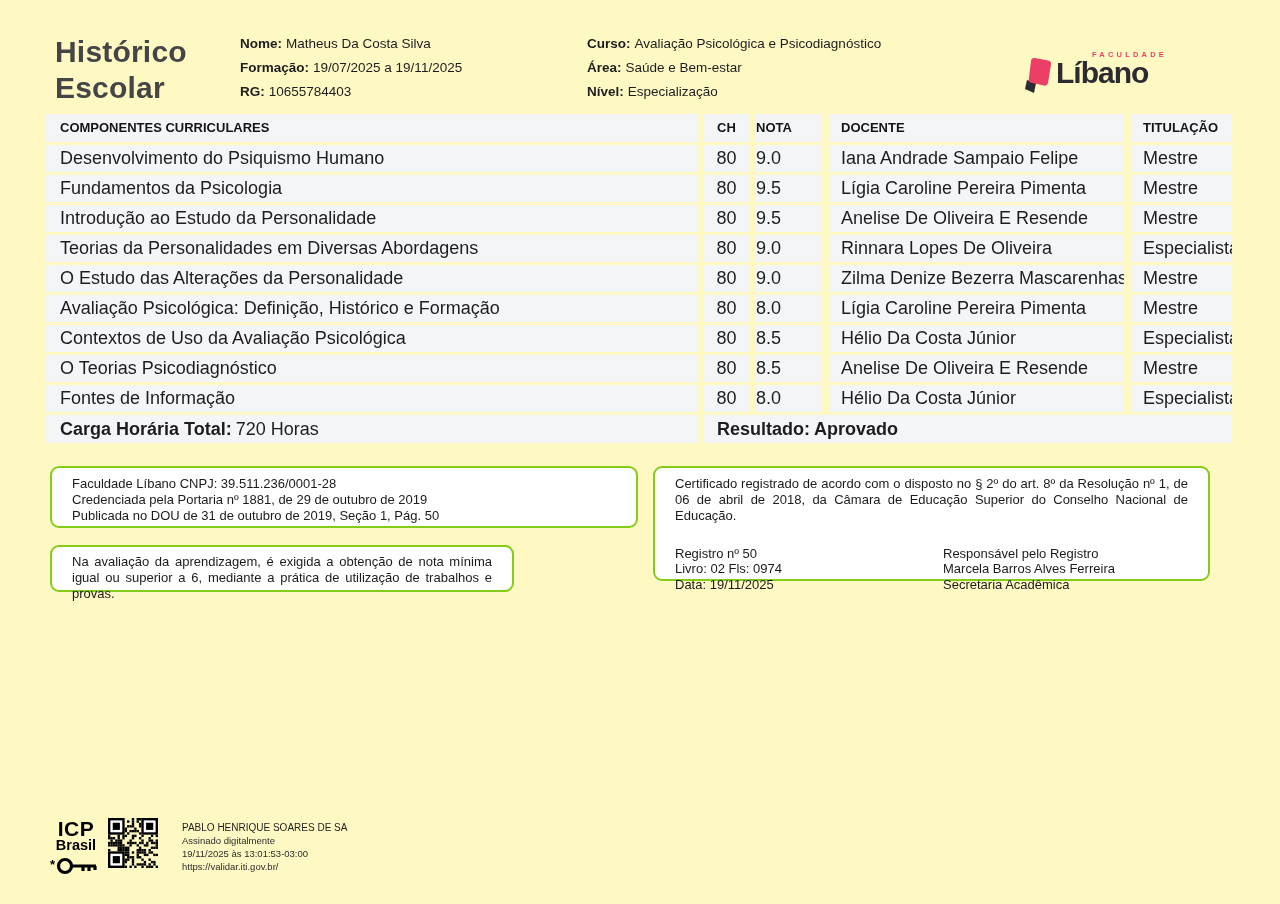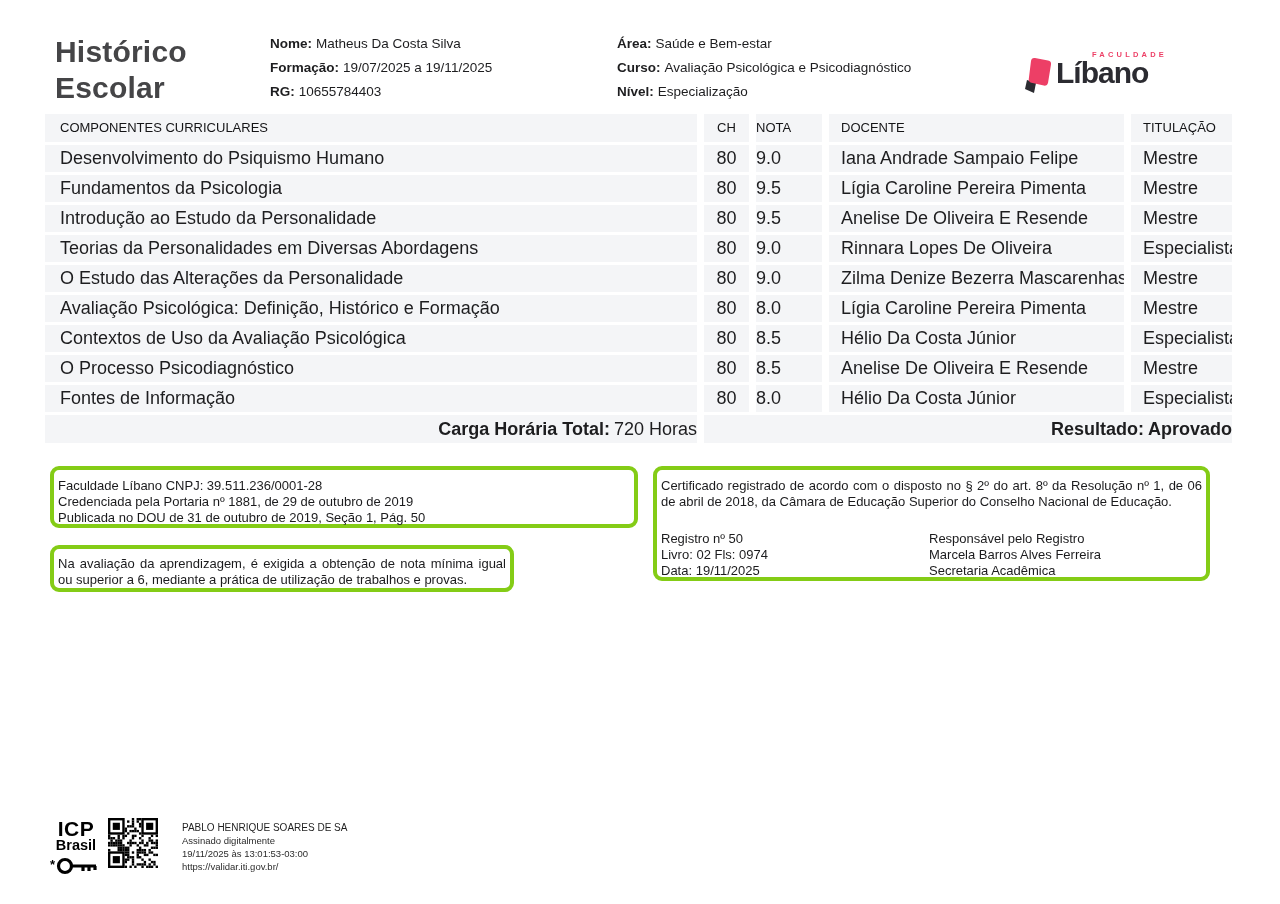--- a/index.html
+++ b/index.html
@@ -1,66 +1,66 @@
 <!DOCTYPE html>
 <html><head>
 <meta charset="utf-8">
 <style>
   * { margin:0; padding:0; box-sizing:border-box; }
   html,body { background:#e9e9e9; }
   body { font-family:"Liberation Sans", sans-serif; }
   .sheet {
-    position:relative; width:1280px; height:904px; background:#ffffff;
+    position:relative; width:1280px; height:904px; background:#fef9c3;
     margin:0 auto; overflow:hidden; color:#1d1d1f;
   }
 
   
   .doc-title {
     position:absolute; left:55px; top:34px;
     font-size:30px; font-weight:bold; color:#454547; line-height:36px; letter-spacing:.2px;
   }
   .info-col { position:absolute; top:35px; font-size:13.5px; }
   .info-col.c1 { left:240px; }
   .info-col.c2 { left:587px; }
   .info-line { height:24px; line-height:17px; margin-bottom:0; white-space:nowrap; }
-  .info-line b { font-weight:bold;margin-left:30px; }
+  .info-line b { font-weight:bold; }
   .info-line span.val { margin-left:4px; }
 
   
   .logo { position:absolute; left:1024px; top:50px; width:145px; height:46px; }
   .logo .mark { position:absolute; left:0; top:6px; }
   .logo .tagline {
     position:absolute; right:2px; top:0; font-size:7.5px; font-weight:bold;
     letter-spacing:3.2px; color:#ed3f66;
   }
   .logo .brand {
     position:absolute; left:32px; top:6px; font-size:30px; font-weight:800;
     letter-spacing:-1px; color:#2b2b31;
   }
 
   
   .grid { position:absolute; left:45px; top:114px; width:1187px; }
   .trow { display:flex; margin-bottom:3px; }
   .cell { background:#f4f5f7; font-size:18px; line-height:27px; height:27px;
           white-space:nowrap; overflow:hidden; }
-  .trow.head .cell { font-weight:normal; font-size:13px; height:28px; line-height:28px; color:#141416; }
+  .trow.head .cell { font-weight:bold; font-size:13px; height:28px; line-height:28px; color:#141416; }
   .c-name { width:652px; padding-left:15px; }
   .c-ch   { width:45px;  margin-left:7px; text-align:center; }
   .c-nota { width:66px;  margin-left:7px; }
   .c-doc  { width:295px; margin-left:7px; padding-left:12px; }
   .c-tit  { width:101px; margin-left:7px; padding-left:12px; }
-  .trow.total .cell { height:28px; line-height:28px;text-align:right; }
+  .trow.total .cell { height:28px; line-height:28px; }
   .c-total-left  { width:652px; padding-left:15px; }
   .c-total-right { width:528px; margin-left:7px; padding-left:13px; font-weight:bold; }
   .c-total-left b { font-weight:bold; }
 
   
   .notebox {
-    position:absolute; border:4px solid #84cc16; border-radius:9px;
-    background:#fff; font-size:13px; line-height:16.2px; padding:8px 4px; color:#1b1b1d;
+    position:absolute; border:2px solid #84cc16; border-radius:9px;
+    background:#fff; font-size:13px; line-height:16.2px; padding:8px 20px; color:#1b1b1d;
   }
   .box-accr { left:50px; top:466px; width:588px; height:62px; }
   .box-grade { left:50px; top:545px; width:464px; height:47px; text-align:justify; padding-top:7px; }
   .box-cert { left:653px; top:466px; width:557px; height:115px; }
   .box-cert .para { text-align:justify; }
   .box-cert .cols { display:flex; margin-top:21px; }
   .box-cert .col-l { width:268px; }
   .box-cert .col-r { flex:1; }
   .box-cert .cols div { line-height:15.6px; }
 
@@ -90,24 +90,24 @@
     <div class="info-line">
       <b>Formação:</b><span class="val">19/07/2025 a 19/11/2025</span>
     </div>
     <div class="info-line">
       <b>RG:</b><span class="val">10655784403</span>
     </div>
   </div>
 
   <div class="info-col c2">
     <div class="info-line">
+      <b>Curso:</b><span class="val">Avaliação Psicológica e Psicodiagnóstico</span>
+    </div>
+    <div class="info-line">
       <b>Área:</b><span class="val">Saúde e Bem-estar</span>
-    </div>
-    <div class="info-line">
-      <b>Curso:</b><span class="val">Avaliação Psicológica e Psicodiagnóstico</span>
     </div>
     <div class="info-line">
       <b>Nível:</b><span class="val">Especialização</span>
     </div>
   </div>
 
   <div class="logo">
     <span class="mark">
       <svg width="30" height="38" viewBox="0 0 30 38">
         <path d="M3 24 L12 27 L10 37 L1 33 Z" fill="#2b2b31"></path>
@@ -179,21 +179,21 @@
 
         <div class="trow">
           <div class="cell c-name">Contextos de Uso da Avaliação Psicológica</div>
           <div class="cell c-ch">80</div>
           <div class="cell c-nota">8.5</div>
           <div class="cell c-doc">Hélio Da Costa Júnior</div>
           <div class="cell c-tit">Especialista</div>
         </div>
 
         <div class="trow">
-          <div class="cell c-name">O Processo Psicodiagnóstico</div>
+          <div class="cell c-name">O Teorias Psicodiagnóstico</div>
           <div class="cell c-ch">80</div>
           <div class="cell c-nota">8.5</div>
           <div class="cell c-doc">Anelise De Oliveira E Resende</div>
           <div class="cell c-tit">Mestre</div>
         </div>
 
         <div class="trow">
           <div class="cell c-name">Fontes de Informação</div>
           <div class="cell c-ch">80</div>
           <div class="cell c-nota">8.0</div>

